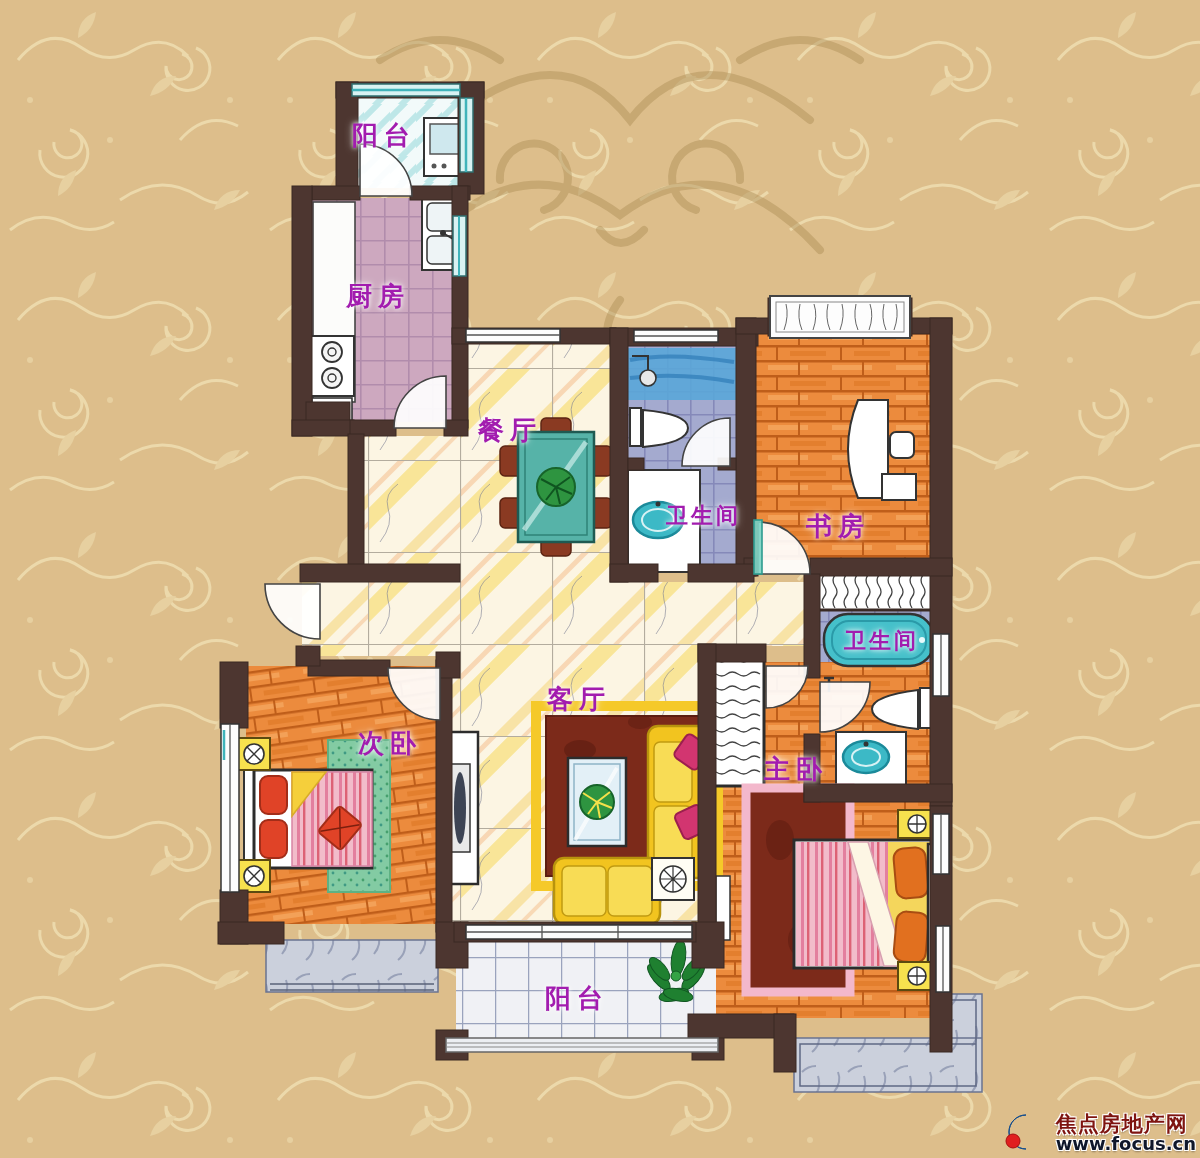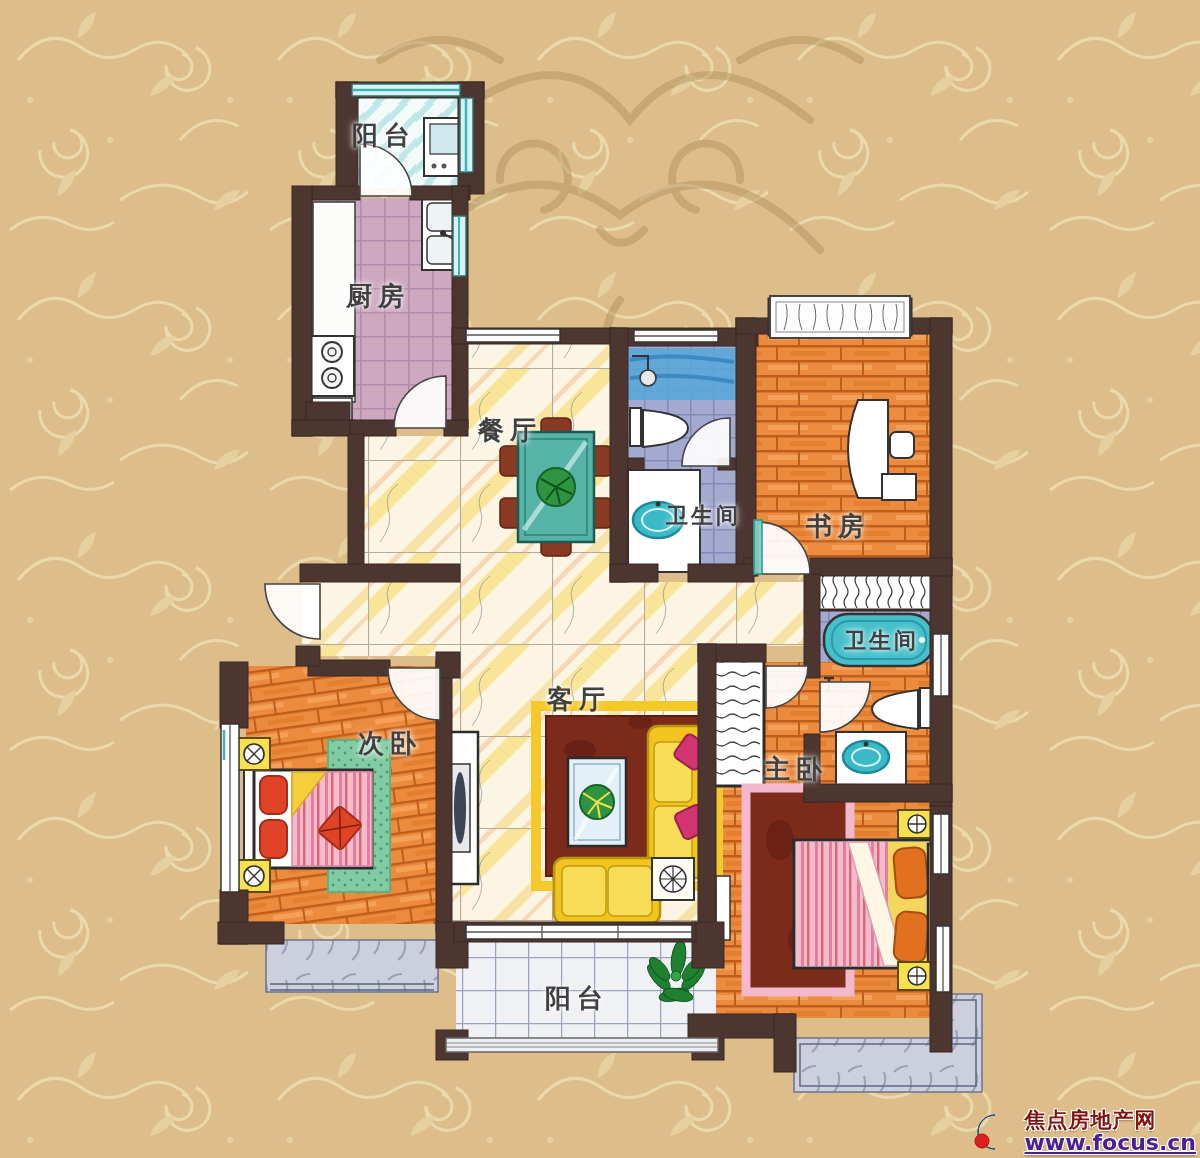--- a/index.html
+++ b/index.html
@@ -1,38 +1,38 @@
 <!DOCTYPE html>
 <html><head>
 <meta charset="utf-8">
 <style>
   html,body{margin:0;padding:0;}
   .stage{position:relative;width:1200px;height:1158px;background:#ddbe8b;overflow:hidden;
          font-family:"DejaVu Sans",sans-serif;}
   .layer{position:absolute;left:0;top:0;width:1200px;height:1158px;}
-  .room-label{position:absolute;color:#404040;font-weight:bold;font-size:26px;
+  .room-label{position:absolute;color:#a21caf;font-weight:bold;font-size:26px;
               letter-spacing:6px;white-space:nowrap;
               text-shadow:0 0 4px rgba(255,255,255,.9),0 0 8px rgba(255,255,255,.7);}
   .room-label.small{font-size:22px;letter-spacing:3px;text-align:center;}
   .lbl-balcony-top{left:352px;top:118px;}
   .lbl-kitchen{left:346px;top:279px;text-align:center;}
   .lbl-dining{left:478px;top:413px;}
   .lbl-bath1{left:666px;top:501px;}
   .lbl-study{left:806px;top:509px;}
   .lbl-bath2{left:844px;top:626px;}
   .lbl-living{left:547px;top:682px;}
   .lbl-second{left:358px;top:726px;}
   .lbl-master{left:764px;top:714px;margin-top:38px;}
   .lbl-balcony-bottom{left:545px;top:981px;}
   .watermark{position:absolute;right:4px;bottom:4px;display:flex;align-items:flex-end;gap:20px;}
   .wm-text{display:flex;flex-direction:column;line-height:1.05;}
   .wm-name{font-size:21px;font-weight:bold;color:#7e1410;letter-spacing:1px;
      text-shadow:-1px -1px 0 #fff,1px -1px 0 #fff,-1px 1px 0 #fff,1px 1px 0 #fff,0 2px 2px rgba(0,0,0,.35);}
-  .wm-url{font-size:22px;font-weight:bold;color:#4c1d95;
-     text-shadow:-1px -1px 0 #fff,1px -1px 0 #fff,-1px 1px 0 #fff,1px 1px 0 #fff,0 2px 2px rgba(0,0,0,.35);text-decoration:underline;}
+  .wm-url{font-size:18px;font-weight:bold;color:#0f172a;
+     text-shadow:-1px -1px 0 #fff,1px -1px 0 #fff,-1px 1px 0 #fff,1px 1px 0 #fff,0 2px 2px rgba(0,0,0,.35);}
 </style>
 </head>
 <body>
 
 <div class="stage">
 
   <svg class="layer" viewBox="0 0 1200 1158" xmlns="http://www.w3.org/2000/svg">
     <defs>
       <pattern id="pSwirl" width="260" height="260" patternUnits="userSpaceOnUse">
         <rect width="260" height="260" fill="#ddbe8b"></rect>

